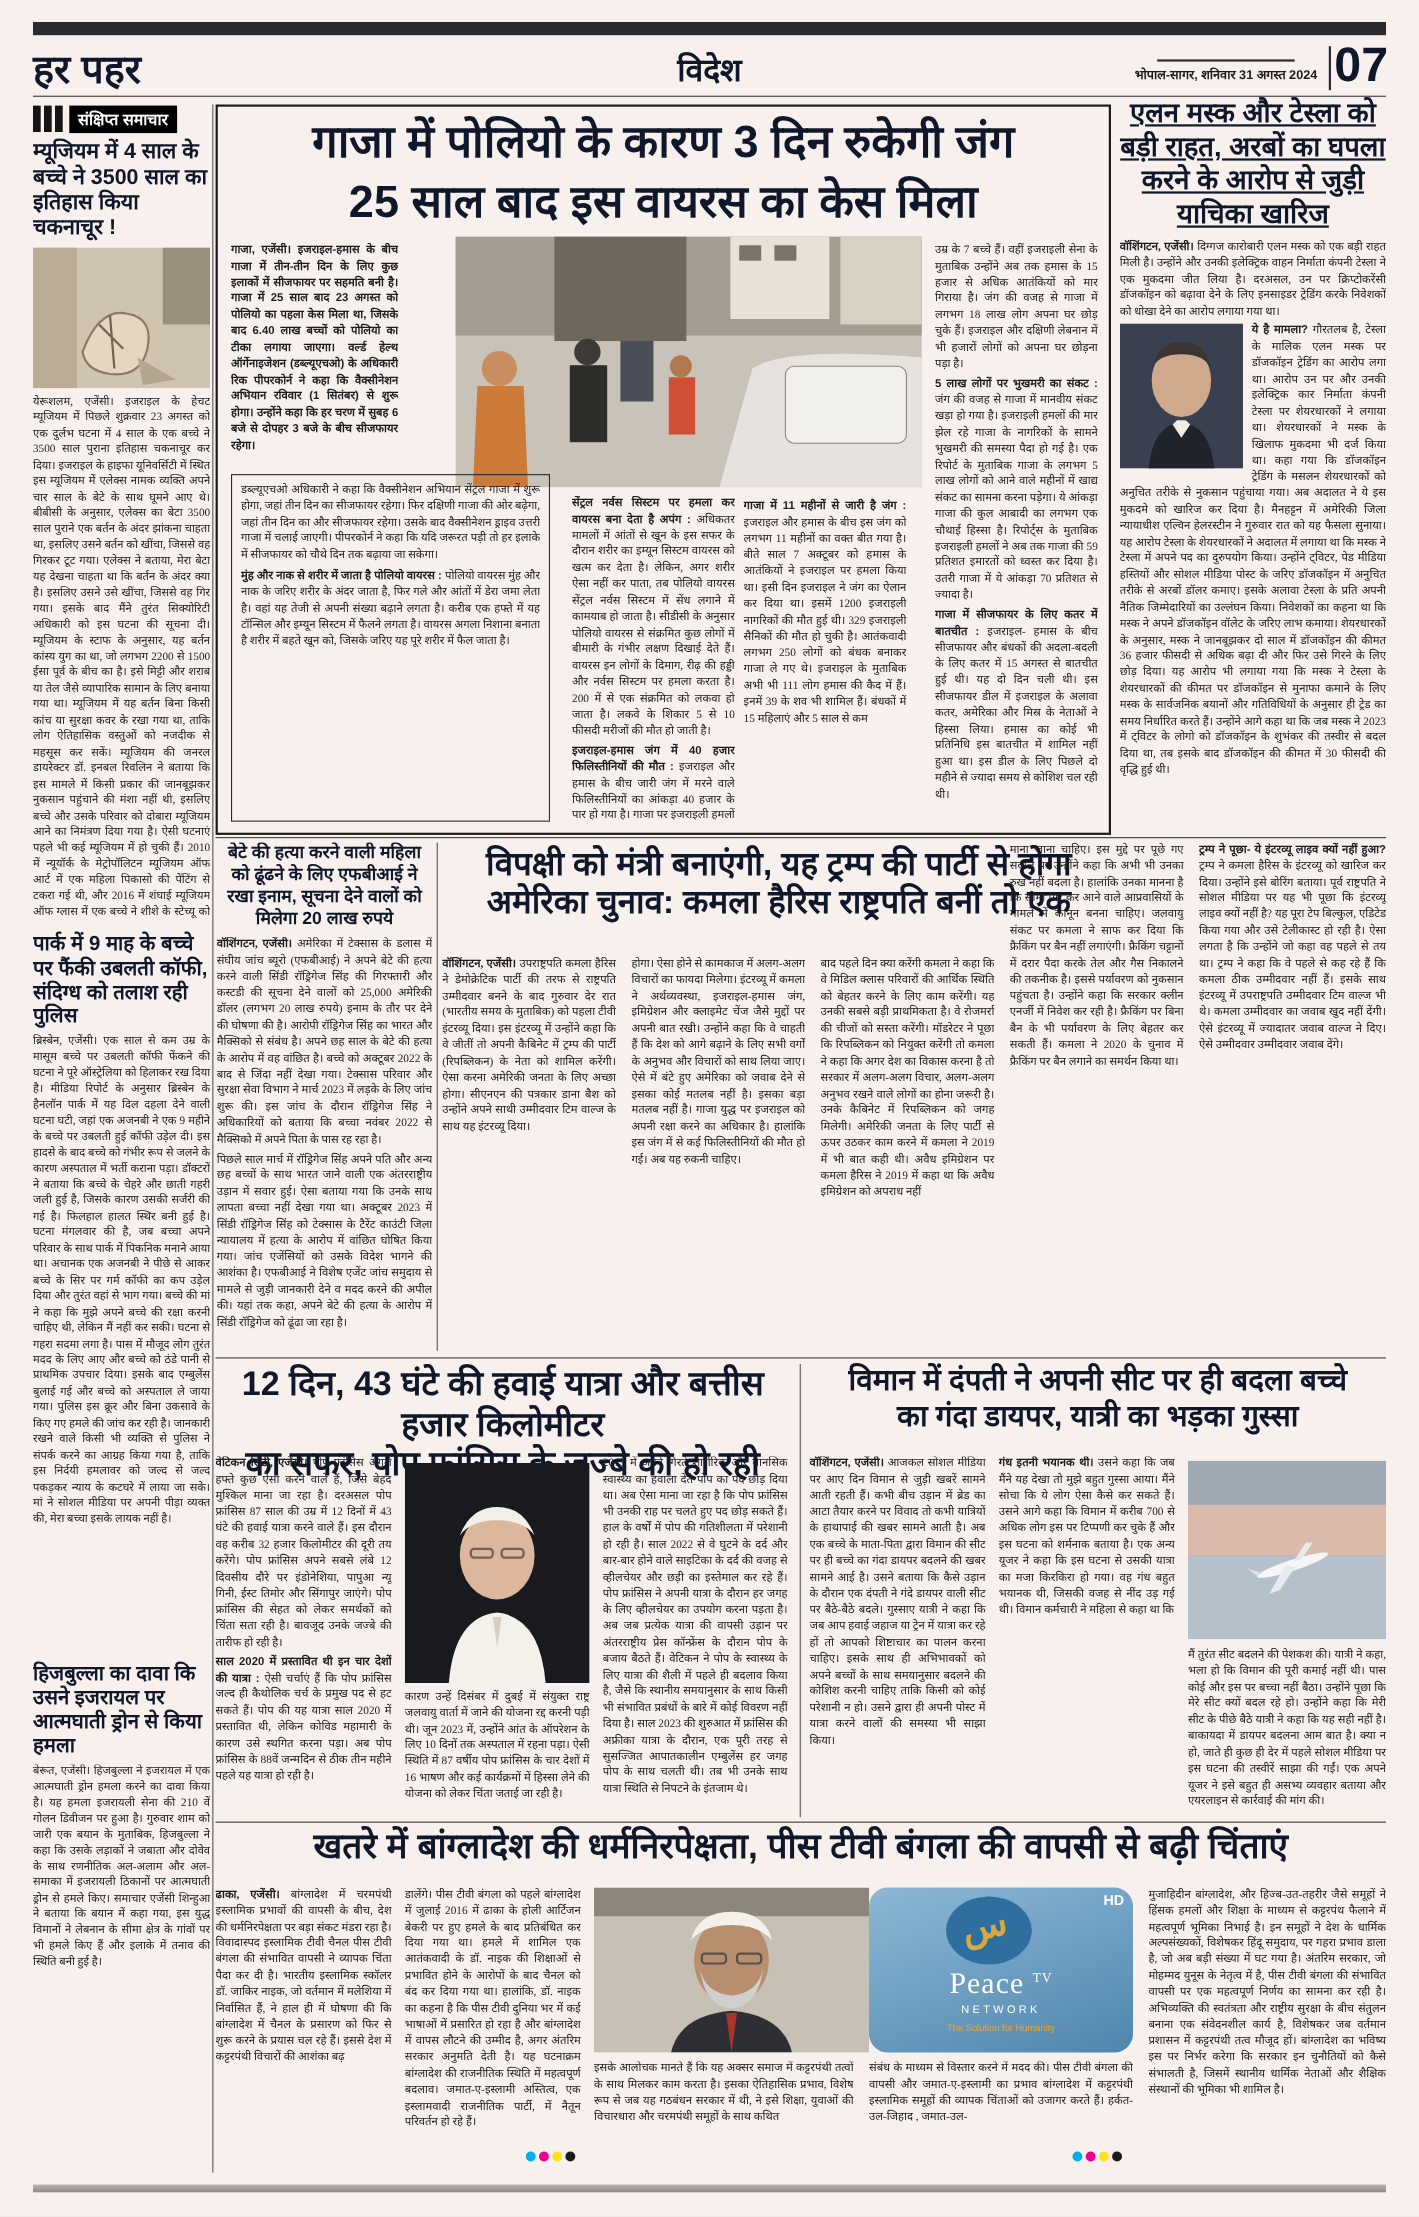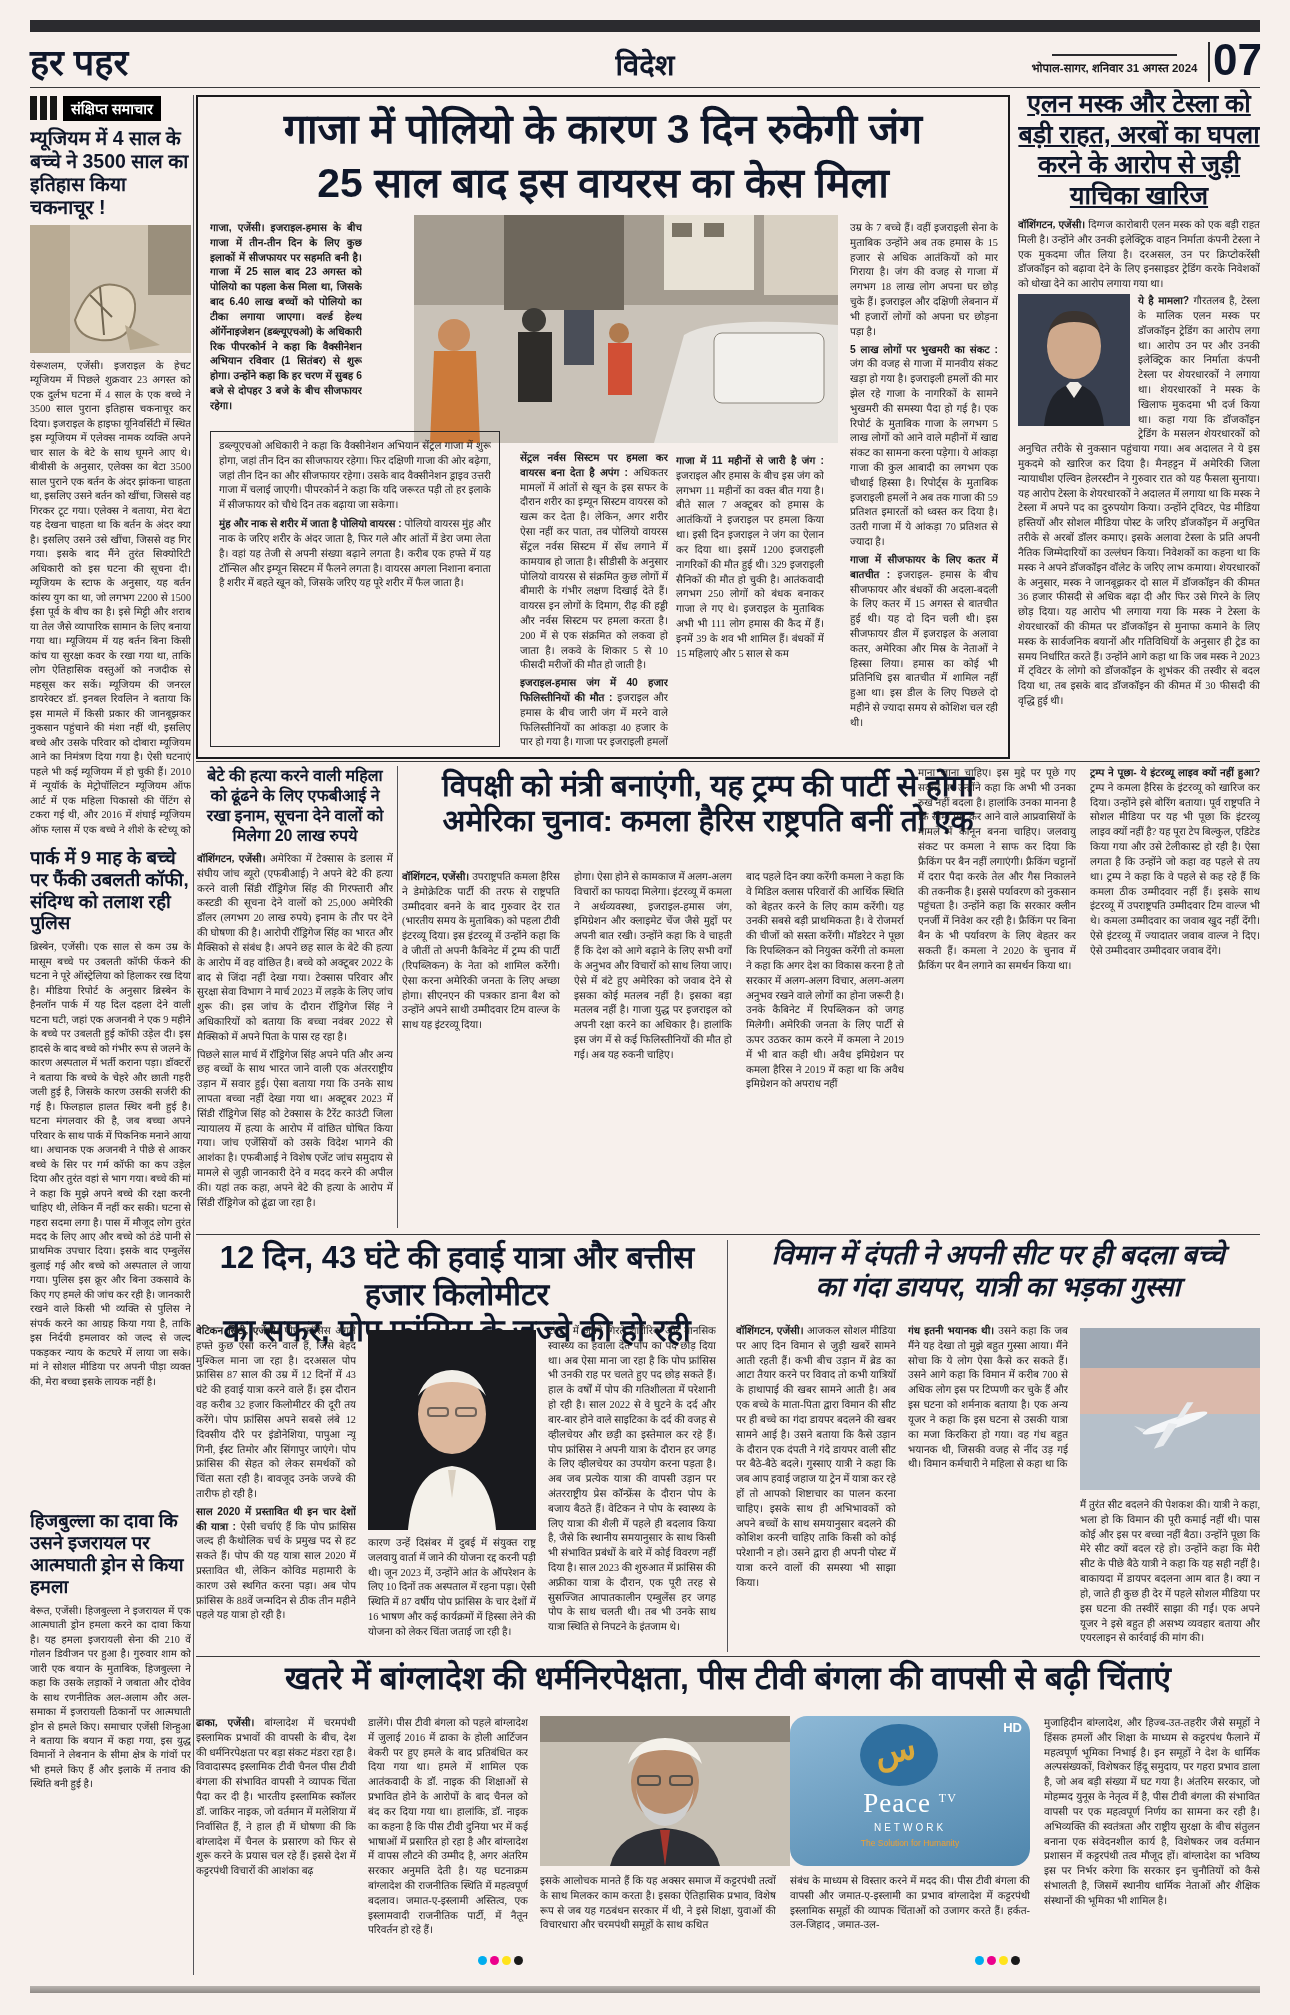--- a/index.html
+++ b/index.html
@@ -216,21 +216,21 @@
         <path d="M40 200 Q45 140 84 136 Q123 140 128 200 Z" fill="#f4f1ea"></path>
         <path d="M80 140 L84 168 L88 140 Z" fill="#d9cfc0"></path>
       </svg>
     </div>
     <p class="abs body-txt" style="left:172px;top:296px;width:168px;height:114px;margin:0;">कारण उन्हें दिसंबर में दुबई में संयुक्त राष्ट्र जलवायु वार्ता में जाने की योजना रद्द करनी पड़ी थी। जून 2023 में, उन्होंने आंत के ऑपरेशन के लिए 10 दिनों तक अस्पताल में रहना पड़ा। ऐसी स्थिति में 87 वर्षीय पोप फ्रांसिस के चार देशों में 16 भाषण और कई कार्यक्रमों में हिस्सा लेने की योजना को लेकर चिंता जताई जा रही है।</p>
     <p class="abs body-txt" style="left:352px;top:84px;width:168px;height:326px;margin:0;">2013 में अपने गिरते शारीरिक और मानसिक स्वास्थ्य का हवाला देते पोप का पद छोड़ दिया था। अब ऐसा माना जा रहा है कि पोप फ्रांसिस भी उनकी राह पर चलते हुए पद छोड़ सकते हैं। हाल के वर्षों में पोप की गतिशीलता में परेशानी हो रही है। साल 2022 से वे घुटने के दर्द और बार-बार होने वाले साइटिका के दर्द की वजह से व्हीलचेयर और छड़ी का इस्तेमाल कर रहे हैं। पोप फ्रांसिस ने अपनी यात्रा के दौरान हर जगह के लिए व्हीलचेयर का उपयोग करना पड़ता है। अब जब प्रत्येक यात्रा की वापसी उड़ान पर अंतरराष्ट्रीय प्रेस कॉन्फ्रेंस के दौरान पोप के बजाय बैठते हैं। वेटिकन ने पोप के स्वास्थ्य के लिए यात्रा की शैली में पहले ही बदलाव किया है, जैसे कि स्थानीय समयानुसार के साथ किसी भी संभावित प्रबंधों के बारे में कोई विवरण नहीं दिया है। साल 2023 की शुरुआत में फ्रांसिस की अफ्रीका यात्रा के दौरान, एक पूरी तरह से सुसज्जित आपातकालीन एम्बुलेंस हर जगह पोप के साथ चलती थी। तब भी उनके साथ यात्रा स्थिति से निपटने के इंतजाम थे।</p>
   </section>
   <div class="rule-v" style="left:727px;top:1240px;height:412px;"></div>
 
   <section class="abs diaper">
-    <h2 class="abs hl diaper-h" style="margin:0;font-style:italic;">
+    <h2 class="abs hl diaper-h" style="margin:0;">
       <span style="display:block;">विमान में दंपती ने अपनी सीट पर ही बदला बच्चे</span>
       <span style="display:block;">का गंदा डायपर, यात्री का भड़का गुस्सा</span>
     </h2>
     <p class="abs body-txt" style="left:0;top:84px;width:160px;height:326px;margin:0;"><b class="byl">वॉशिंगटन, एजेंसी।</b><span>आजकल सोशल मीडिया पर आए दिन विमान से जुड़ी खबरें सामने आती रहती हैं। कभी बीच उड़ान में ब्रेड का आटा तैयार करने पर विवाद तो कभी यात्रियों के हाथापाई की खबर सामने आती है। अब एक बच्चे के माता-पिता द्वारा विमान की सीट पर ही बच्चे का गंदा डायपर बदलने की खबर सामने आई है। उसने बताया कि कैसे उड़ान के दौरान एक दंपती ने गंदे डायपर वाली सीट पर बैठे-बैठे बदले। गुस्साए यात्री ने कहा कि जब आप हवाई जहाज या ट्रेन में यात्रा कर रहे हों तो आपको शिष्टाचार का पालन करना चाहिए। इसके साथ ही अभिभावकों को अपने बच्चों के साथ समयानुसार बदलने की कोशिश करनी चाहिए ताकि किसी को कोई परेशानी न हो। उसने द्वारा ही अपनी पोस्ट में यात्रा करने वालों की समस्या भी साझा किया।</span></p>
     <p class="abs body-txt" style="left:172px;top:84px;width:160px;height:326px;margin:0;"><b class="sub">गंध इतनी भयानक थी।</b><span>उसने कहा कि जब मैंने यह देखा तो मुझे बहुत गुस्सा आया। मैंने सोचा कि ये लोग ऐसा कैसे कर सकते हैं। उसने आगे कहा कि विमान में करीब 700 से अधिक लोग इस पर टिप्पणी कर चुके हैं और इस घटना को शर्मनाक बताया है। एक अन्य यूजर ने कहा कि इस घटना से उसकी यात्रा का मजा किरकिरा हो गया। वह गंध बहुत भयानक थी, जिसकी वजह से नींद उड़ गई थी। विमान कर्मचारी ने महिला से कहा था कि</span></p>
     <div class="abs" style="left:344px;top:88px;width:180px;height:162px;">
       <svg width="180" height="162" viewBox="0 0 180 162">
         <rect width="180" height="162" fill="#9fa9b4"></rect>
         <rect y="40" width="180" height="46" fill="#dbb9ab"></rect>
         <rect y="86" width="180" height="76" fill="#b6c0ca"></rect>

